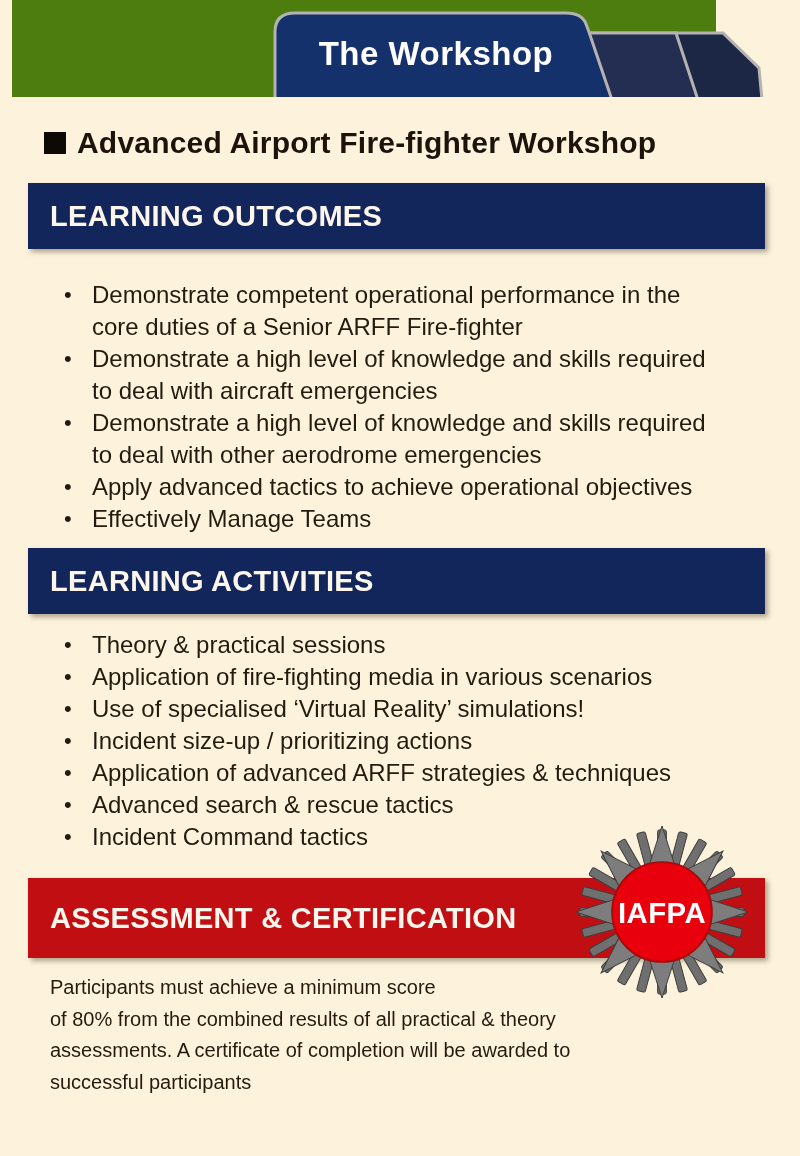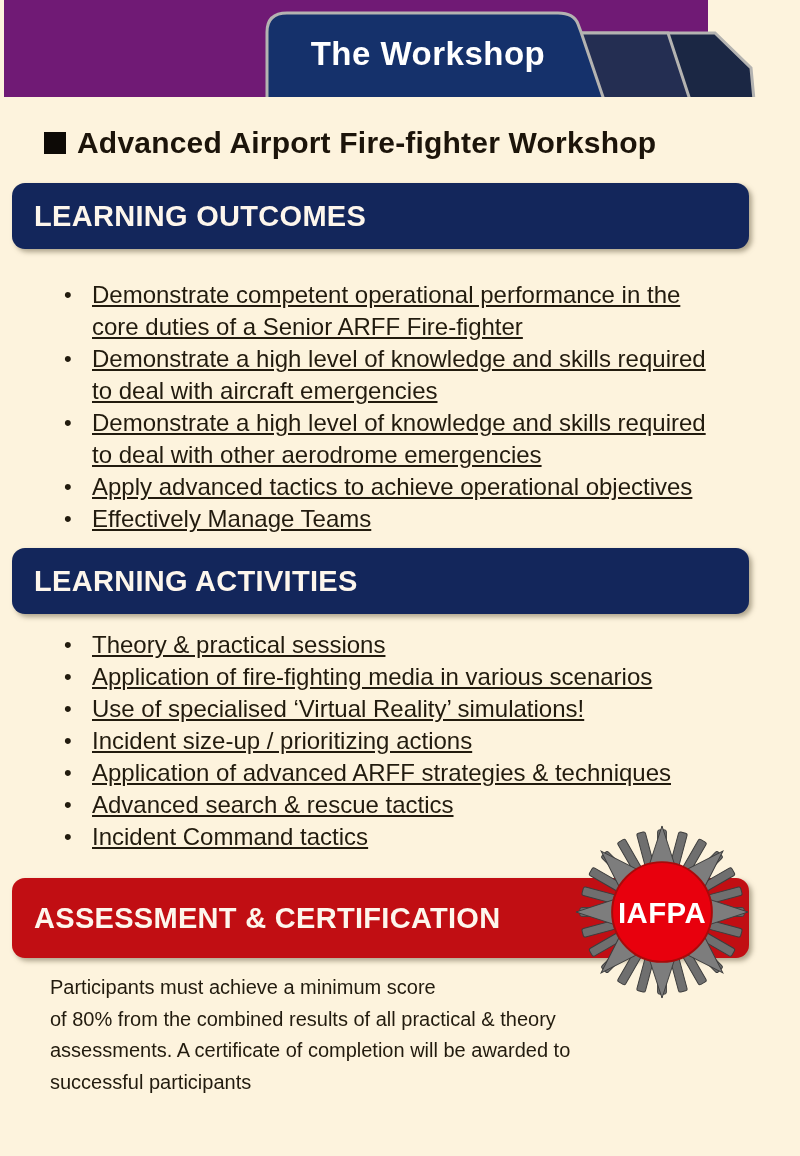--- a/index.html
+++ b/index.html
@@ -1,46 +1,46 @@
 <!DOCTYPE html>
 <html><head>
 <meta charset="utf-8">
 <style>
   html,body{margin:0;padding:0;}
   body{width:800px;height:1156px;font-family:"Liberation Sans",sans-serif;}
   .page{position:relative;width:800px;height:1156px;background:#fdf3dd;overflow:hidden;}
 
   
-  .topbar{position:absolute;left:4px;top:0;width:704px;height:97px;background:#701a75;}
+  .topbar{position:absolute;left:12px;top:0;width:704px;height:97px;background:#4d7c0f;}
   .tab-svg{position:absolute;left:0;top:0;}
   .tab-title{position:absolute;left:270px;top:13px;width:308px;height:82px;
     display:flex;align-items:center;justify-content:center;
     color:#ffffff;font-size:33px;font-weight:bold;letter-spacing:0.5px;}
 
   
   .page-title-row{position:absolute;left:44px;top:126px;display:flex;align-items:center;gap:11px;}
   .title-square{width:22px;height:22px;background:#0d0a06;}
   .page-title{font-size:30px;font-weight:bold;color:#1c140a;letter-spacing:0.2px;}
 
   
-  .banner{position:absolute;left:12px;width:737px;display:flex;align-items:center;
-    box-shadow:3px 3px 5px rgba(95,85,60,0.5);border-radius:13px;}
+  .banner{position:absolute;left:28px;width:737px;display:flex;align-items:center;
+    box-shadow:3px 3px 5px rgba(95,85,60,0.5);}
   .banner-navy{background:#13265b;height:66px;}
   .banner-red{background:#c10e13;height:80px;}
   .banner-label{color:#fdf6ec;font-weight:bold;font-size:29px;padding-left:22px;letter-spacing:0.3px;}
 
   .banner-outcomes{top:183px;}
   .banner-activities{top:548px;}
   .banner-assessment{top:878px;}
 
   
   .bullet-list{position:absolute;left:0;width:800px;list-style:none;margin:0;
     padding:0 76px 0 92px;box-sizing:border-box;
     font-size:24px;line-height:32px;color:#221b0e;}
-  .bullet-list li{position:relative;text-decoration:underline;}
+  .bullet-list li{position:relative;}
   .bullet-list li::before{content:"\2022";position:absolute;left:-28px;font-size:22px;color:#221b0e;}
   .list-outcomes{top:279px;}
   .list-activities{top:629px;}
 
   
   .assessment-text{position:absolute;left:50px;top:972px;font-size:20px;line-height:31.5px;color:#221b0e;}
 
   
   .badge{position:absolute;left:574px;top:824px;width:176px;height:176px;}
   .badge text{font-family:"Liberation Sans",sans-serif;font-weight:bold;}

